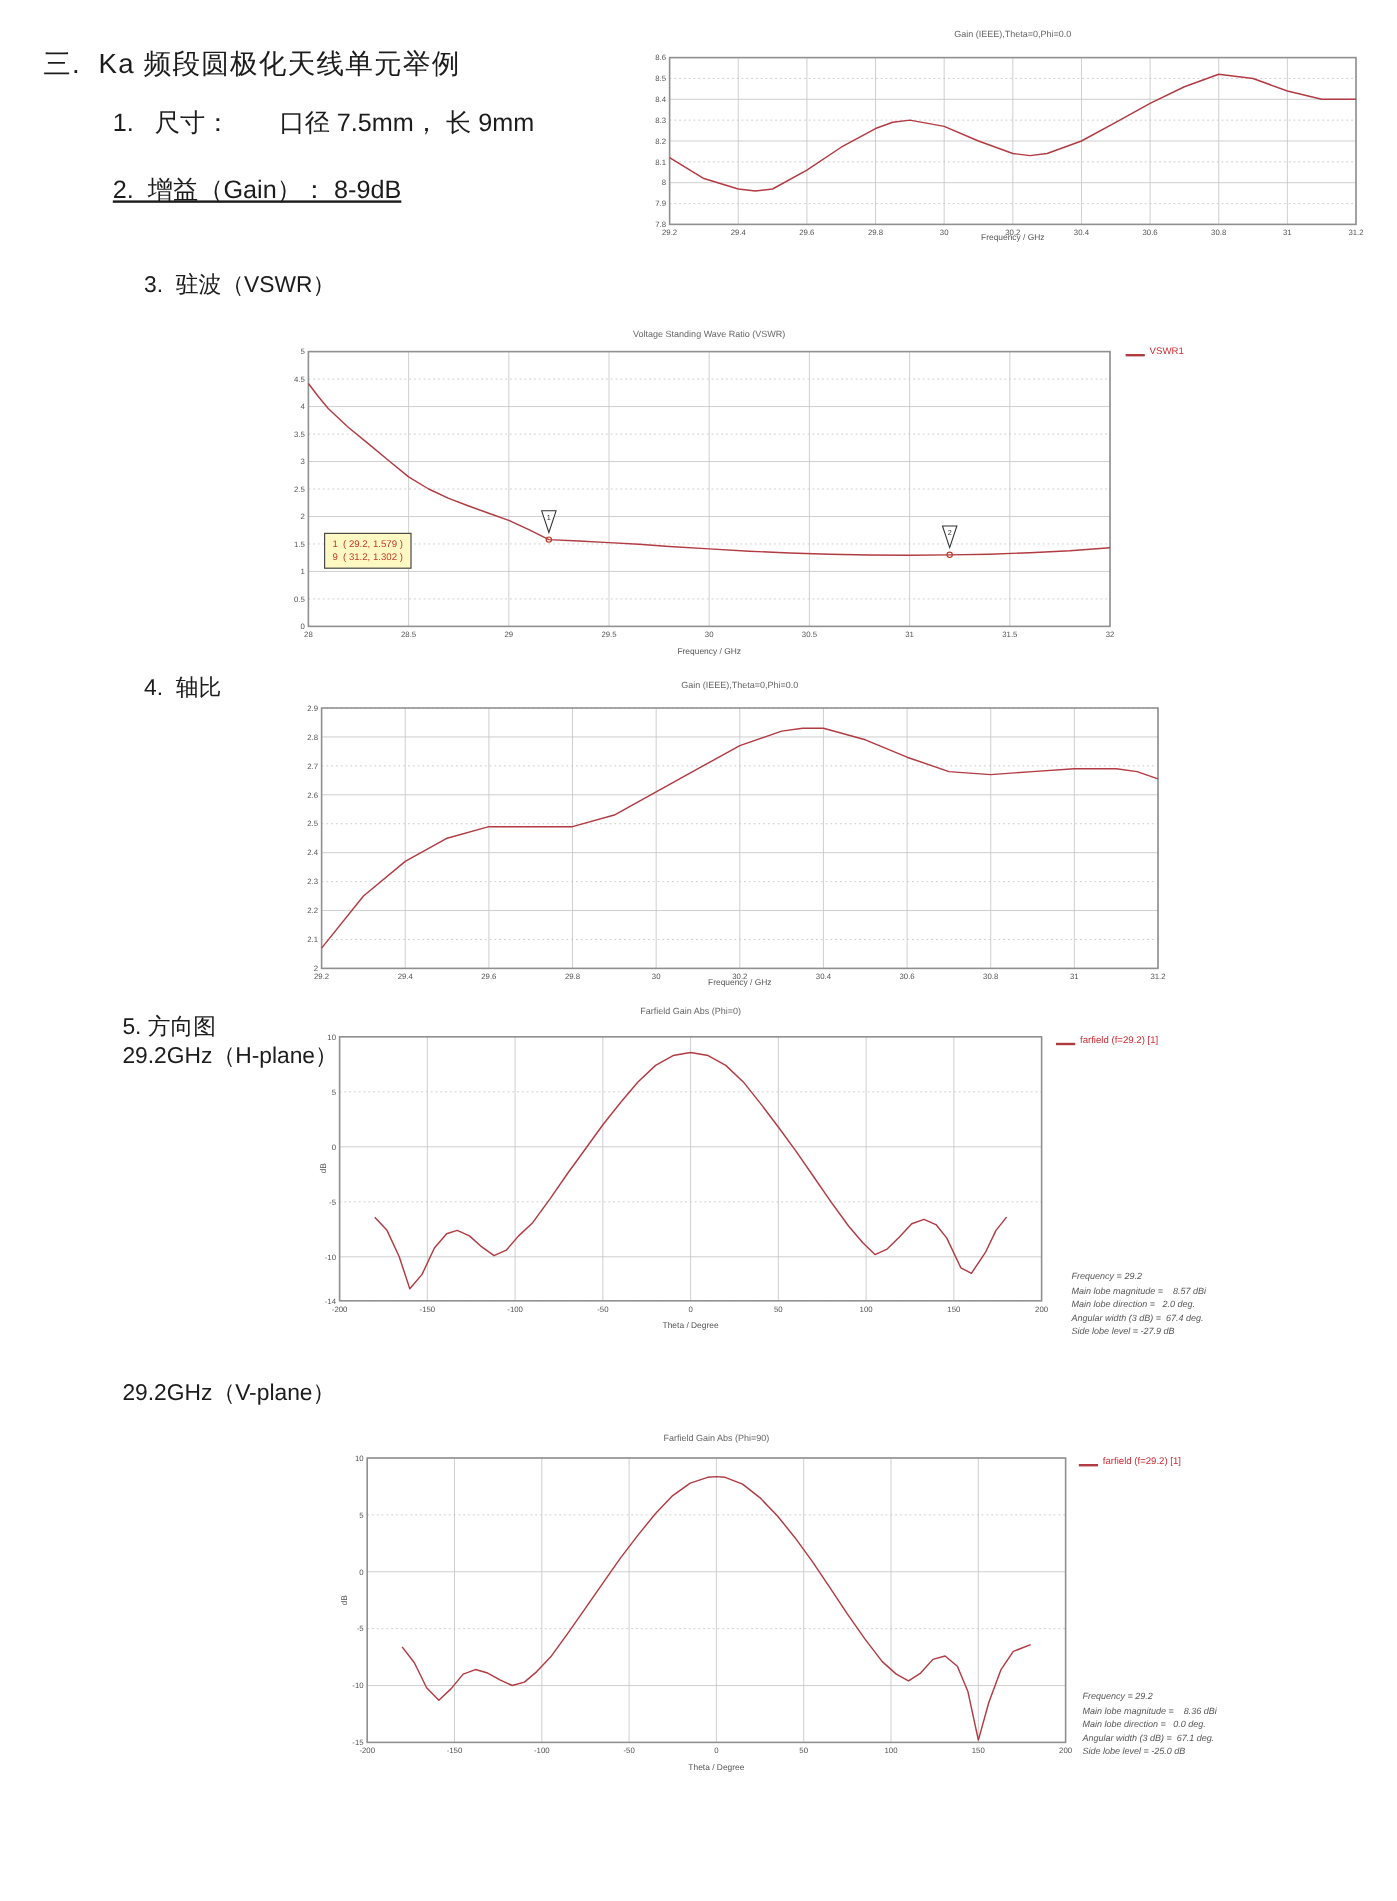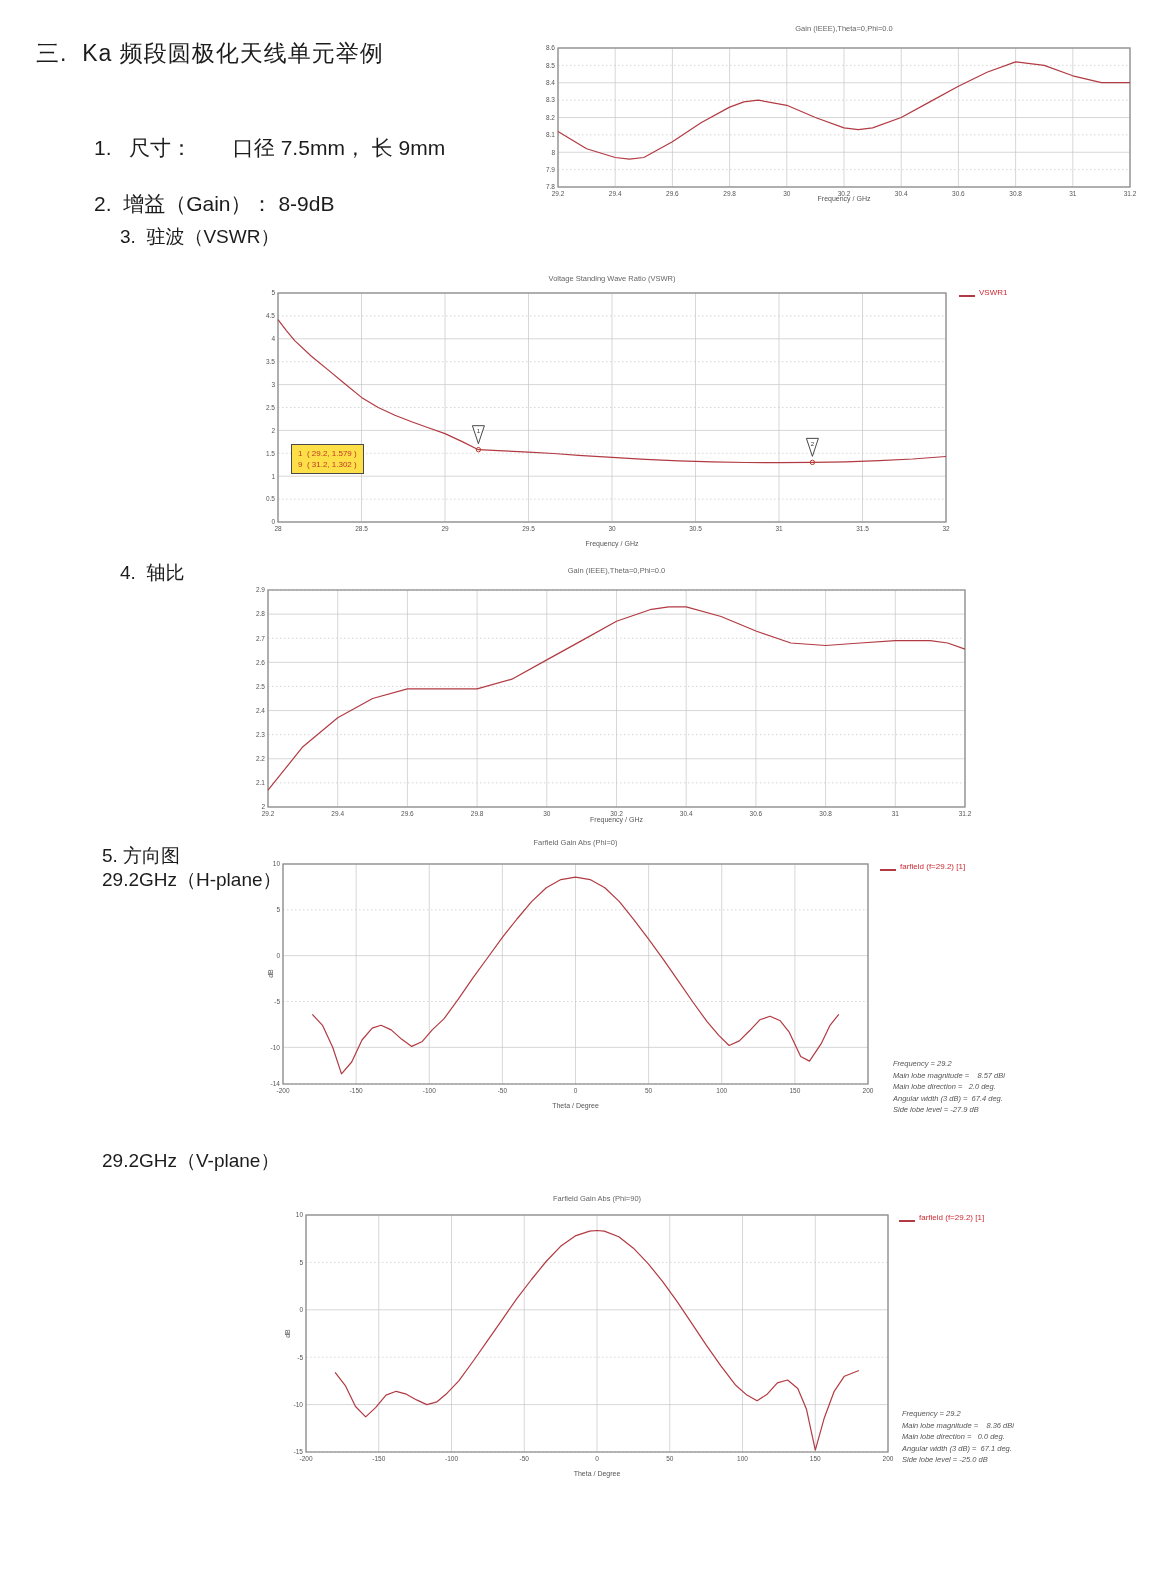--- a/index.html
+++ b/index.html
@@ -3,42 +3,42 @@
 <meta charset="utf-8">
 <style>
   html,body{margin:0;padding:0;}
   body{
     width:1164px;height:1584px;background:#ffffff;position:relative;
     font-family:"Liberation Sans","DejaVu Sans",sans-serif;overflow:hidden;
   }
   .abs{position:absolute;}
   .doc-text{color:#1c1c1c;white-space:pre;}
   .heading{font-size:23px;letter-spacing:1px;}
-  .item{font-size:21px;margin-top:46px;}
+  .item{font-size:21px;}
   .sub{font-size:19px;}
   .chart{position:absolute;}
   .chart svg{position:absolute;left:0;top:0;}
   .ctitle{position:absolute;text-align:center;font-size:7.5px;color:#666;}
   .cxlabel{position:absolute;text-align:center;font-size:7px;color:#555;}
   .legend{position:absolute;display:flex;align-items:flex-end;gap:4px;font-size:8px;}
   .legend-dash{display:inline-block;width:16px;height:2px;background:#b23a42;}
   .legend-text{color:#cc2a33;}
   .marker-box{
-    position:absolute;border:1.6px solid #4a4a4a;background:#fde047;
+    position:absolute;border:1.6px solid #4a4a4a;background:#fef9c3;
     padding:3px 6px;font-size:8px;color:#c0392b;line-height:11px;white-space:pre;
   }
   .annot{position:absolute;font-size:7.5px;color:#555;line-height:11.5px;white-space:pre;font-style:italic;}
   .ylabel-rot{position:absolute;font-size:7px;color:#555;transform:rotate(-90deg);}
 </style>
 </head>
 <body>
 
 <div class="abs doc-text heading" style="left:36px;top:38px;">三.  Ka 频段圆极化天线单元举例</div>
 <div class="abs doc-text item" style="left:94px;top:88px;">1.   尺寸：       口径 7.5mm， 长 9mm</div>
-<div class="abs doc-text item" style="left:94px;top:144px;">2.  增益（Gain）： 8-9dB</div>
+<div class="abs doc-text item" style="left:94px;top:144px;text-decoration:underline;">2.  增益（Gain）： 8-9dB</div>
 <div class="abs doc-text sub" style="left:120px;top:224px;">3.  驻波（VSWR）</div>
 <div class="abs doc-text sub" style="left:120px;top:560px;">4.  轴比</div>
 <div class="abs doc-text sub" style="left:102px;top:843px;">5. 方向图</div>
 <div class="abs doc-text sub" style="left:102px;top:867px;">29.2GHz（H-plane）</div>
 <div class="abs doc-text sub" style="left:102px;top:1148px;">29.2GHz（V-plane）</div>
 
 <div class="chart" style="left:535px;top:20px;width:645px;height:190px;">
   <div class="ctitle" style="left:23px;top:4px;width:572px;">Gain (IEEE),Theta=0,Phi=0.0</div>
   <svg width="645" height="190">
       <line x1="23" y1="28" x2="23" y2="167" stroke="#c6c6c6" stroke-width="0.7"></line>
@@ -80,21 +80,21 @@
       <line x1="23" y1="45.37499999999994" x2="595" y2="45.37499999999994" stroke="#c6c6c6" stroke-width="0.7" stroke-dasharray="1.5,2.5"></line>
       <text x="20" y="47.67499999999994" text-anchor="end" font-size="6.5" fill="#555555">8.5</text>
       <line x1="23" y1="28" x2="595" y2="28" stroke="#c6c6c6" stroke-width="0.7"></line>
       <text x="20" y="30.3" text-anchor="end" font-size="6.5" fill="#555555">8.6</text>
       <rect x="23" y="28" width="572" height="139" fill="none" stroke="#8f8f8f" stroke-width="1.3"></rect>
       <polyline points="23.0,111.4 51.6,128.8 80.2,137.5 94.5,139.2 108.8,137.5 137.4,121.8 166.0,102.7 194.6,87.1 208.9,81.9 223.2,80.1 251.8,85.3 280.4,97.5 309.0,107.9 323.3,109.7 337.6,107.9 366.2,97.5 394.8,81.9 423.4,66.2 452.0,52.3 480.6,41.9 509.2,45.4 537.8,55.8 566.4,62.7 595.0,62.7" fill="none" stroke="#b23a42" stroke-width="1.2" stroke-linejoin="round"></polyline>
     </svg>
   <div class="cxlabel" style="left:23px;top:175px;width:572px;">Frequency / GHz</div>
 </div>
 
-<div class="chart" style="left:261px;top:266px;width:775px;height:292px;">
+<div class="chart" style="left:240px;top:266px;width:775px;height:292px;">
   <div class="ctitle" style="left:17px;top:8px;width:668px;">Voltage Standing Wave Ratio (VSWR)</div>
   <svg width="775" height="292">
       <line x1="17" y1="27" x2="17" y2="256" stroke="#c6c6c6" stroke-width="0.7"></line>
       <text x="17" y="265" text-anchor="middle" font-size="6.5" fill="#555555">28</text>
       <line x1="100.5" y1="27" x2="100.5" y2="256" stroke="#c6c6c6" stroke-width="0.7"></line>
       <text x="100.5" y="265" text-anchor="middle" font-size="6.5" fill="#555555">28.5</text>
       <line x1="184" y1="27" x2="184" y2="256" stroke="#c6c6c6" stroke-width="0.7"></line>
       <text x="184" y="265" text-anchor="middle" font-size="6.5" fill="#555555">29</text>
       <line x1="267.5" y1="27" x2="267.5" y2="256" stroke="#c6c6c6" stroke-width="0.7"></line>
       <text x="267.5" y="265" text-anchor="middle" font-size="6.5" fill="#555555">29.5</text>

